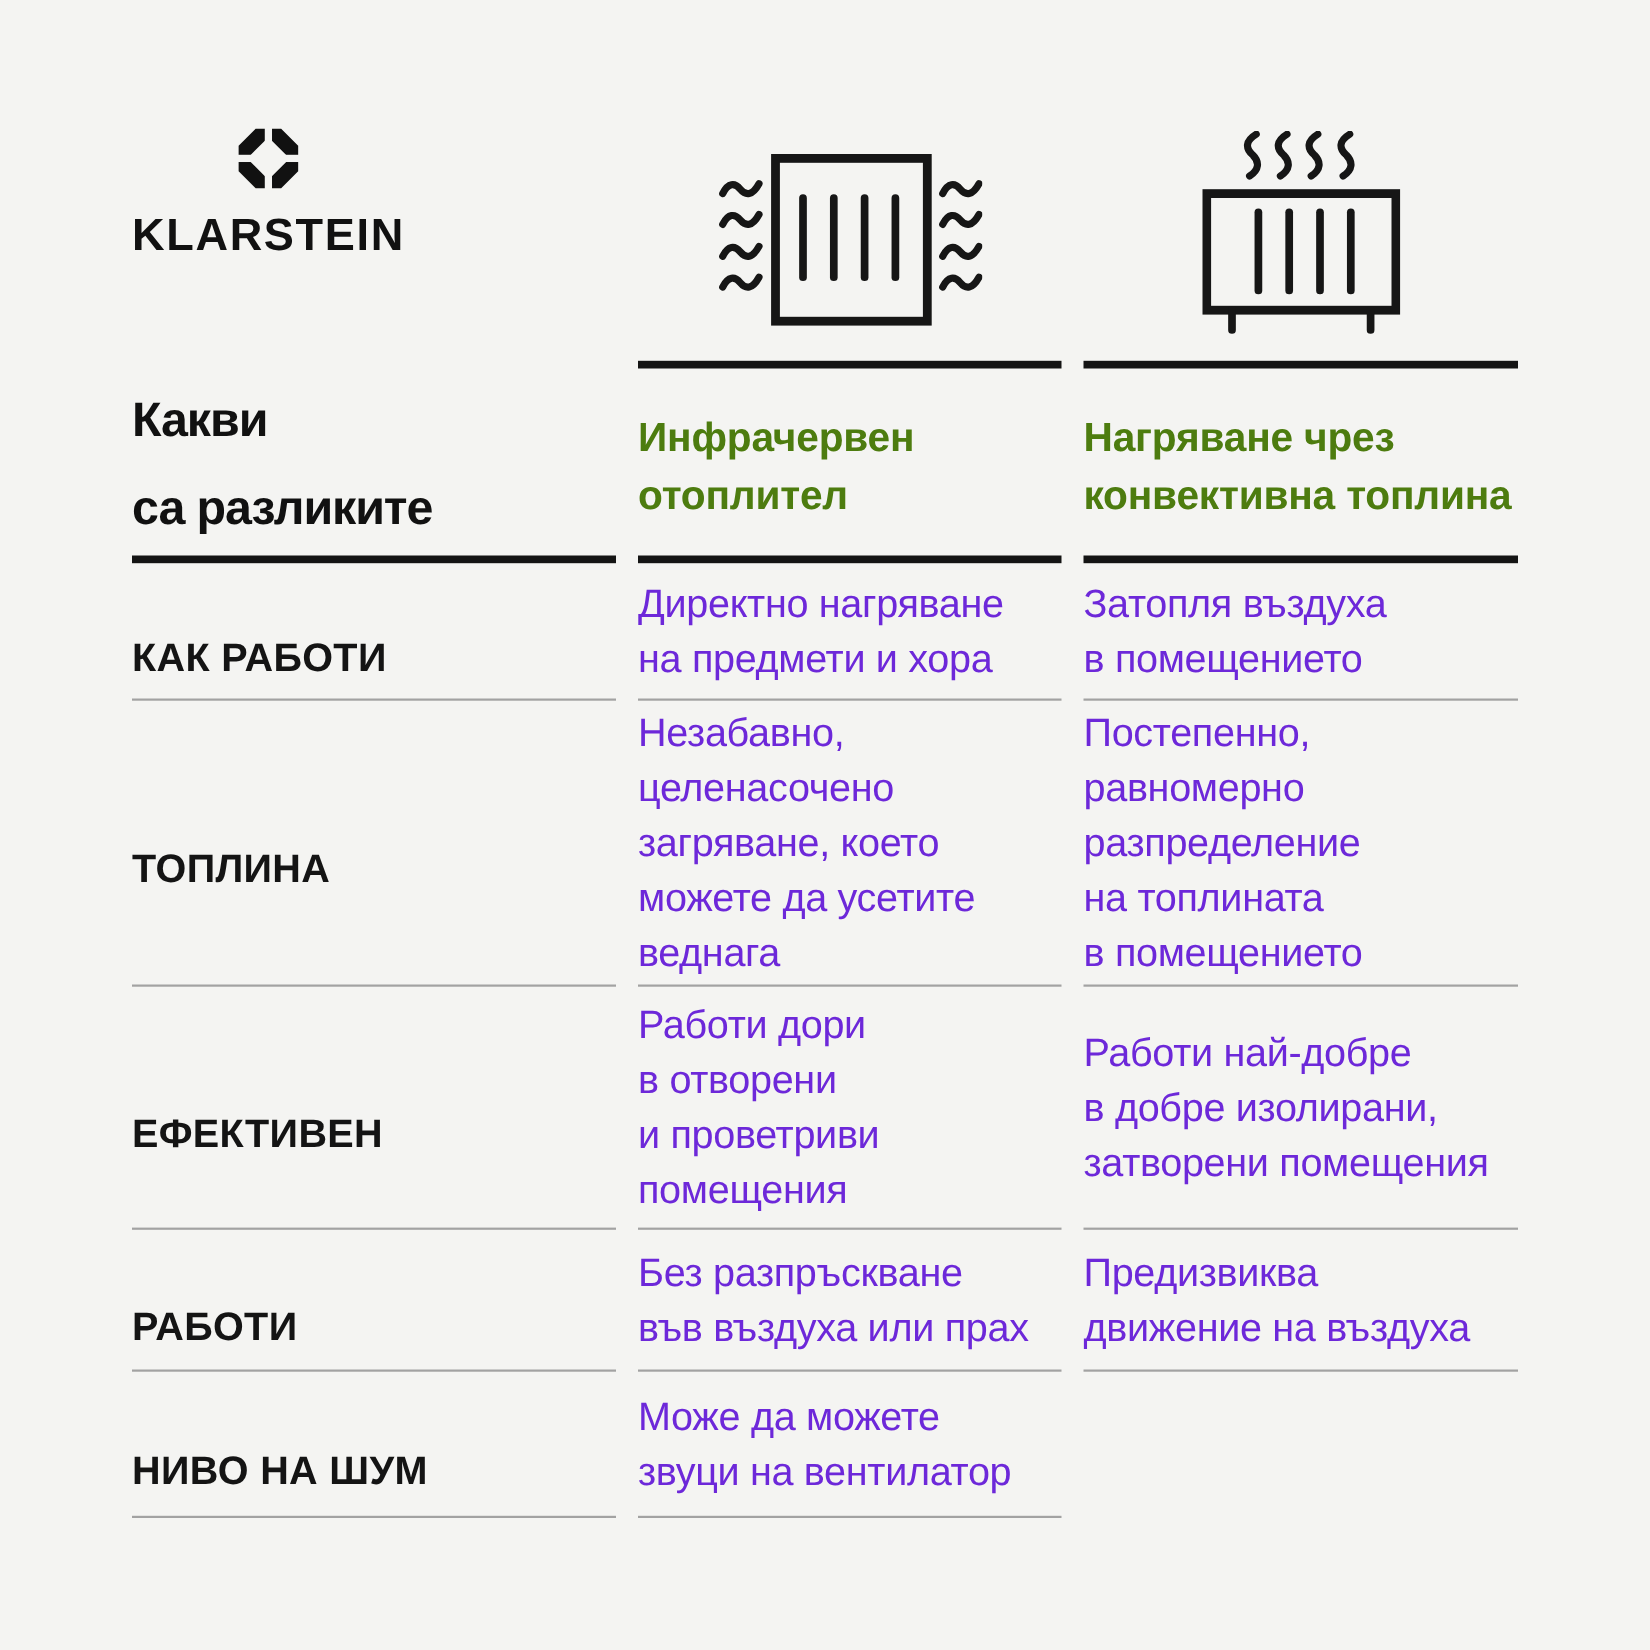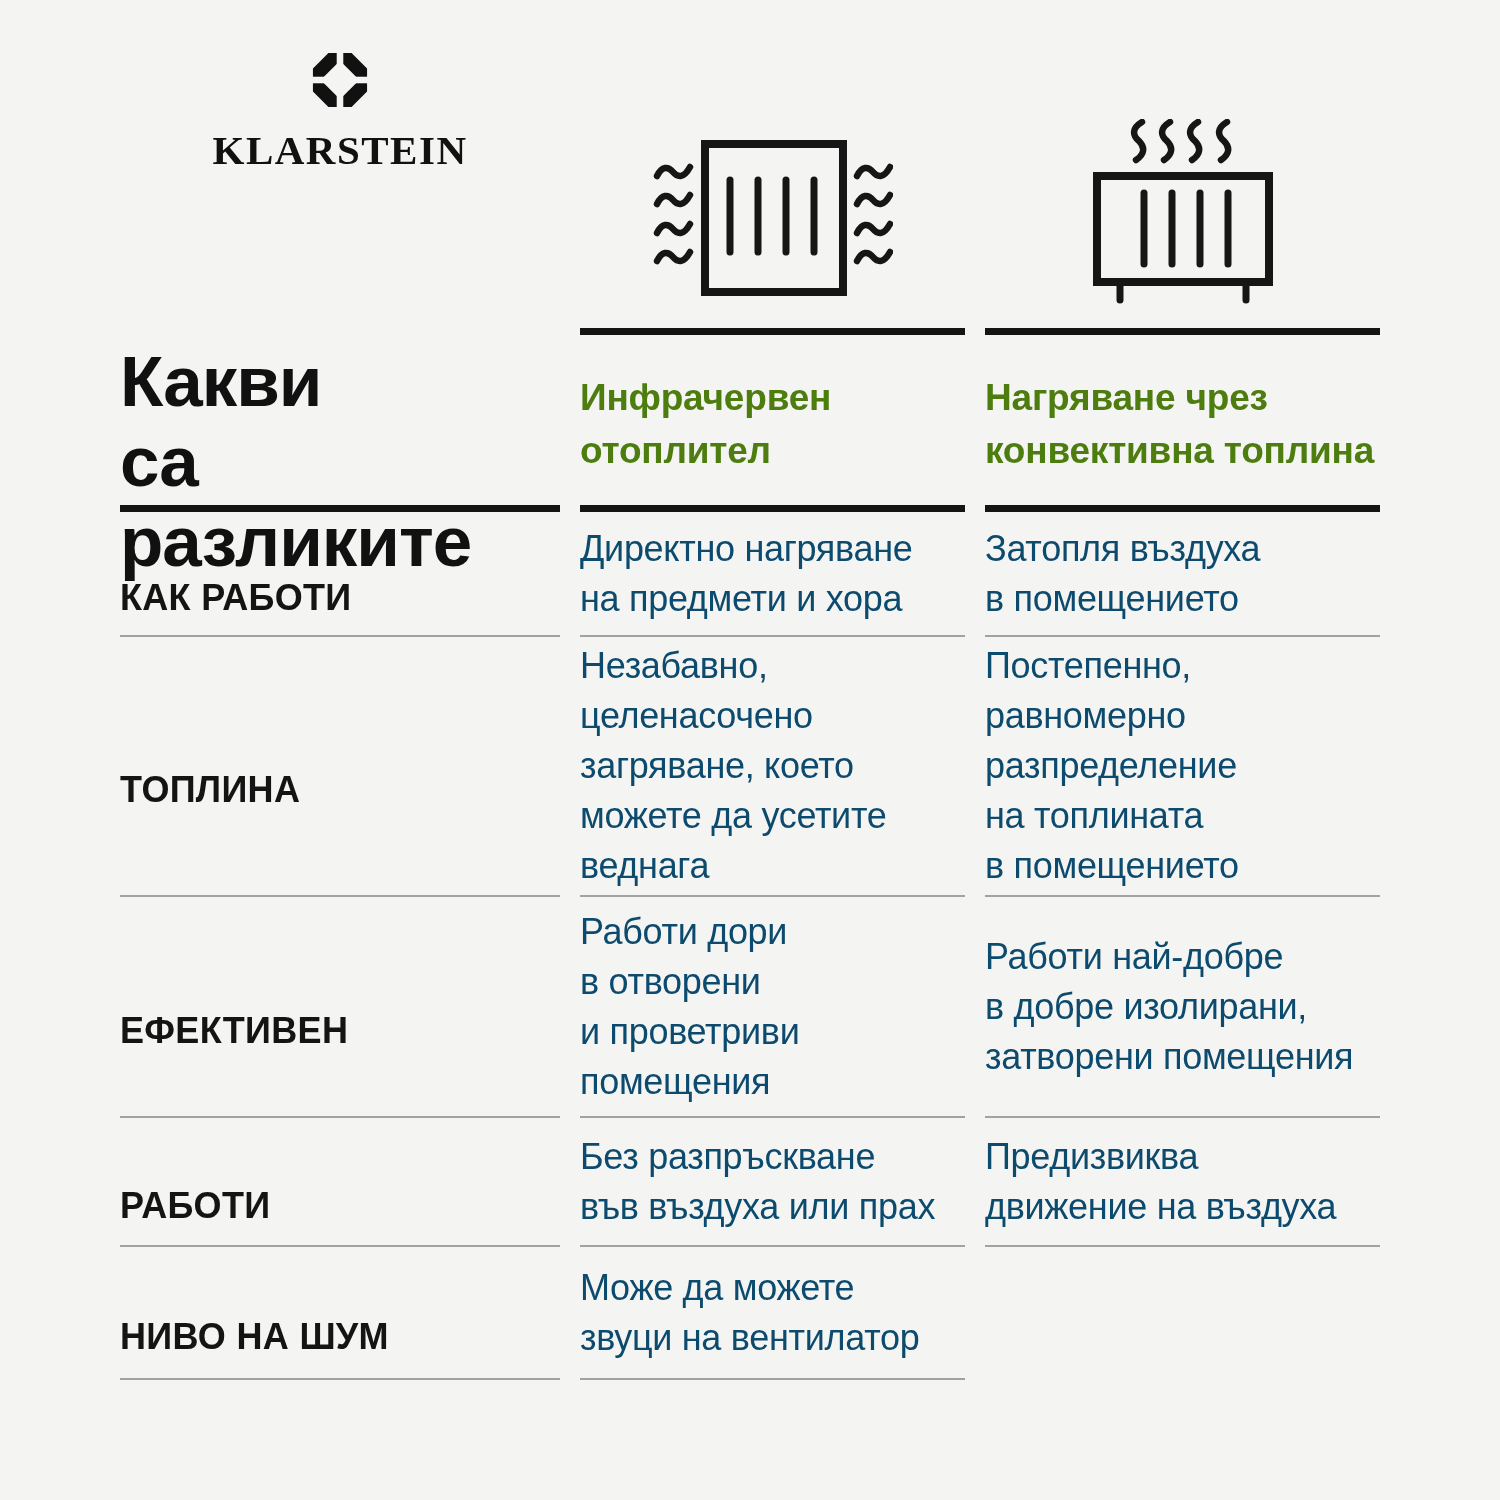--- a/index.html
+++ b/index.html
@@ -17,34 +17,34 @@
     width:1260px;
   }
   .grid {
     display:grid;
     grid-template-columns:440px 385px 395px;
     grid-template-rows:328px 184px 125px 260px 221px 129px 133px;
     column-gap:20px;
   }
   
   .top-cell { display:flex; align-items:flex-end; justify-content:center; padding-bottom:24px; }
-  .logo-cell { justify-content:center; align-items:flex-start; padding-top:51px; padding-bottom:0;font-family:Liberation Serif, serif; }
+  .logo-cell { justify-content:flex-start; align-items:flex-start; padding-top:115px; padding-bottom:0; }
   .logo-block { display:flex; flex-direction:column; align-items:center; width:max-content; }
   .brand-name {
     margin-top:17px;
     font-size:41px; font-weight:700; letter-spacing:1.5px;
     color:#111;
     white-space:nowrap;
   }
   .icon-stroke { stroke:#161616; fill:none; stroke-linecap:round; }
   
   .hd-cell { border-bottom:7px solid #141414; }
   .hd-title { padding-top:14px; }
   .page-title {
-    font-size:71px; line-height:80px; font-weight:700; letter-spacing:-1px;
+    font-size:44px; line-height:80px; font-weight:700; letter-spacing:-1px;
     white-space:pre-line; color:#111;
   }
   .hd-col {
     border-top:7px solid #141414;
     padding-top:36px;
   }
   .col-header {
     font-size:37px; line-height:53px; font-weight:700;
     color:#4d7c0f; white-space:pre-line; letter-spacing:-0.2px;
   }
@@ -52,21 +52,21 @@
   .cell {
     display:flex; align-items:center;
     border-bottom:2px solid #A2A2A2;
   }
   .row-label {
     font-size:36px; font-weight:700; letter-spacing:0.3px;
     color:#141414; white-space:nowrap;margin-top:48px;
   }
   .cell-text {
     font-size:36px; line-height:50px; font-weight:400;
-    letter-spacing:-0.3px; color:#0c4a6e; white-space:pre-line;
+    letter-spacing:-0.3px; color:#6d28d9; white-space:pre-line;
   }
 </style>
 </head>
 <body>
 
 <div class="content">
   <div class="grid">
 
     <div class="top-cell logo-cell">
       <div class="logo-block">

